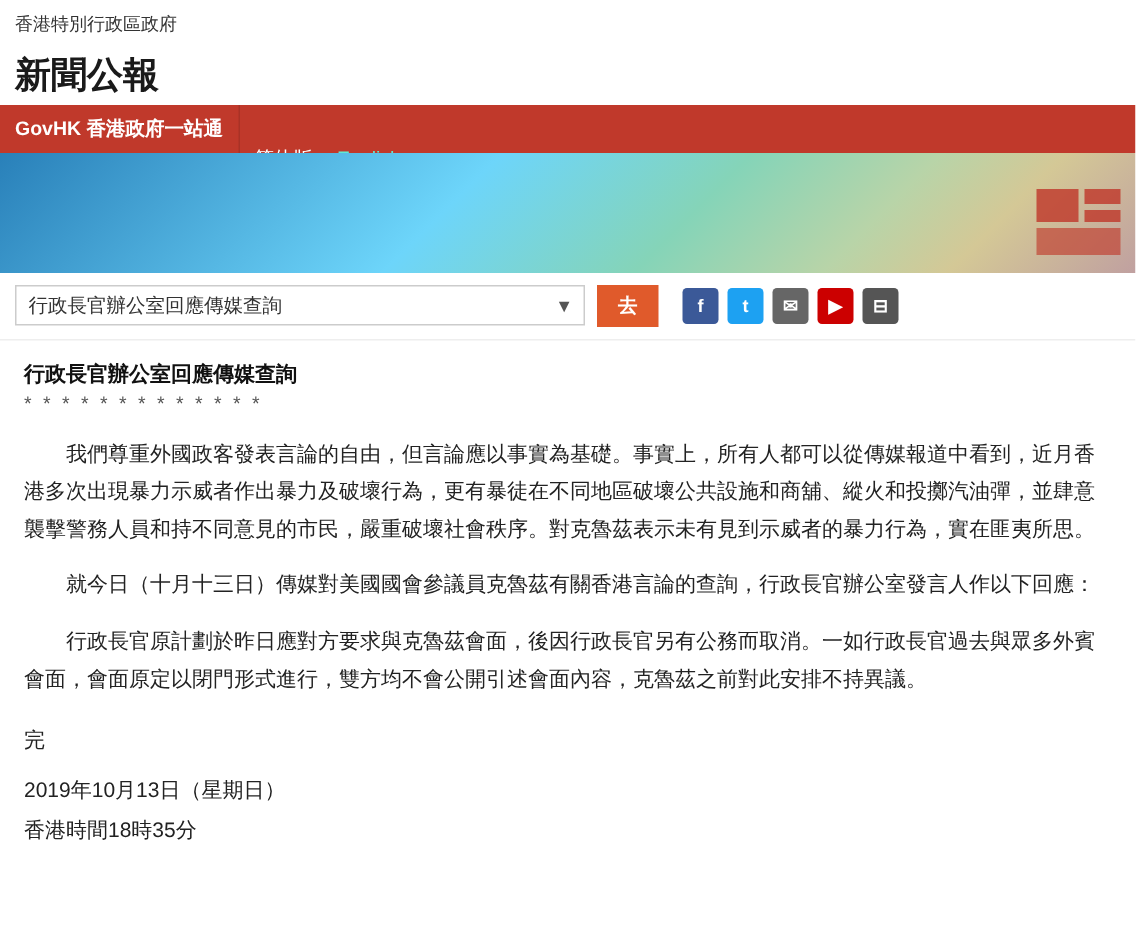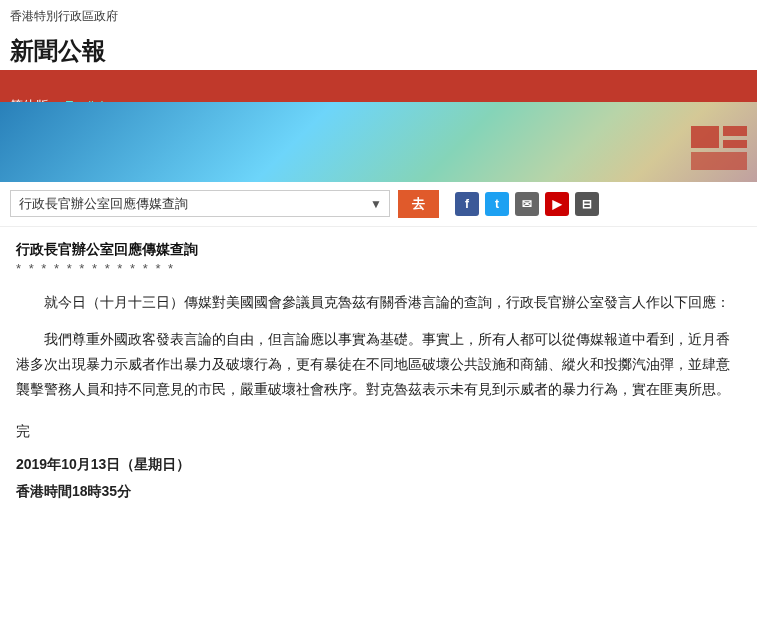--- a/index.html
+++ b/index.html
@@ -37,31 +37,32 @@
     .si-print { background: #555; }
 
     
     .content { padding: 14px 16px 20px 16px; }
     .content-title { font-size: 14px; font-weight: bold; color: #111; margin-bottom: 2px; }
     .content-stars { font-size: 13px; color: #555; letter-spacing: 2px; margin-bottom: 14px; }
     .content-body { font-size: 14px; color: #222; line-height: 1.8; }
     .content-body p { margin-bottom: 12px; text-indent: 2em; }
     .content-footer { margin-top: 16px; font-size: 14px; color: #222; line-height: 1.8; }
     .content-footer .end-mark { margin-bottom: 8px; }
-    .content-footer .date-line { margin-bottom: 2px; font-weight: bold; }
+    .content-footer .date-line { margin-bottom: 2px; }
   </style>
 </head>
 <body>
 
 <div class="header">
   <div class="header-subtitle">香港特別行政區政府</div>
   <div class="header-title">新聞公報</div>
 </div>
 
 <div class="nav-bar">
+  <div class="nav-govhk">GovHK 香港政府一站通</div>
   <div class="nav-links">
     <a class="nav-link" href="#">简体版</a>
     <a class="nav-link active" href="#">English</a>
   </div>
 </div>
 
 <div class="banner">
   <div class="banner-logo">
     <svg viewBox="0 0 60 50" xmlns="http://www.w3.org/2000/svg">
       <rect x="2" y="2" width="28" height="22" fill="#c0392b" opacity="0.9"></rect>
@@ -86,21 +87,22 @@
     <div class="social-icon si-mail">✉</div>
     <div class="social-icon si-yt">▶</div>
     <div class="social-icon si-print">⊟</div>
   </div>
 </div>
 
 <div class="content">
   <div class="content-title">行政長官辦公室回應傳媒查詢</div>
   <div class="content-stars">* * * * * * * * * * * * *</div>
   <div class="content-body">
+    <p>我們尊重外國政客發表言論的自由，但言論應以事實為基礎。事實上，所有人都可以從傳媒報道中看到，近月香港多次出現暴力示威者作出暴力及破壞行為，更有暴徒在不同地區破壞公共設施和商舖、縱火和投擲汽油彈，並肆意襲擊警務人員和持不同意見的市民，嚴重破壞社會秩序。對克魯茲表示未有見到示威者的暴力行為，實在匪夷所思。</p>
     <p>就今日（十月十三日）傳媒對美國國會參議員克魯茲有關香港言論的查詢，行政長官辦公室發言人作以下回應：</p>
-    <p>我們尊重外國政客發表言論的自由，但言論應以事實為基礎。事實上，所有人都可以從傳媒報道中看到，近月香港多次出現暴力示威者作出暴力及破壞行為，更有暴徒在不同地區破壞公共設施和商舖、縱火和投擲汽油彈，並肆意襲擊警務人員和持不同意見的市民，嚴重破壞社會秩序。對克魯茲表示未有見到示威者的暴力行為，實在匪夷所思。</p>
+    <p>行政長官原計劃於昨日應對方要求與克魯茲會面，後因行政長官另有公務而取消。一如行政長官過去與眾多外賓會面，會面原定以閉門形式進行，雙方均不會公開引述會面內容，克魯茲之前對此安排不持異議。</p>
   </div>
   <div class="content-footer">
     <div class="end-mark">完</div>
     <div class="date-line">2019年10月13日（星期日）</div>
     <div class="date-line">香港時間18時35分</div>
   </div>
 </div>
 
 </body></html>

